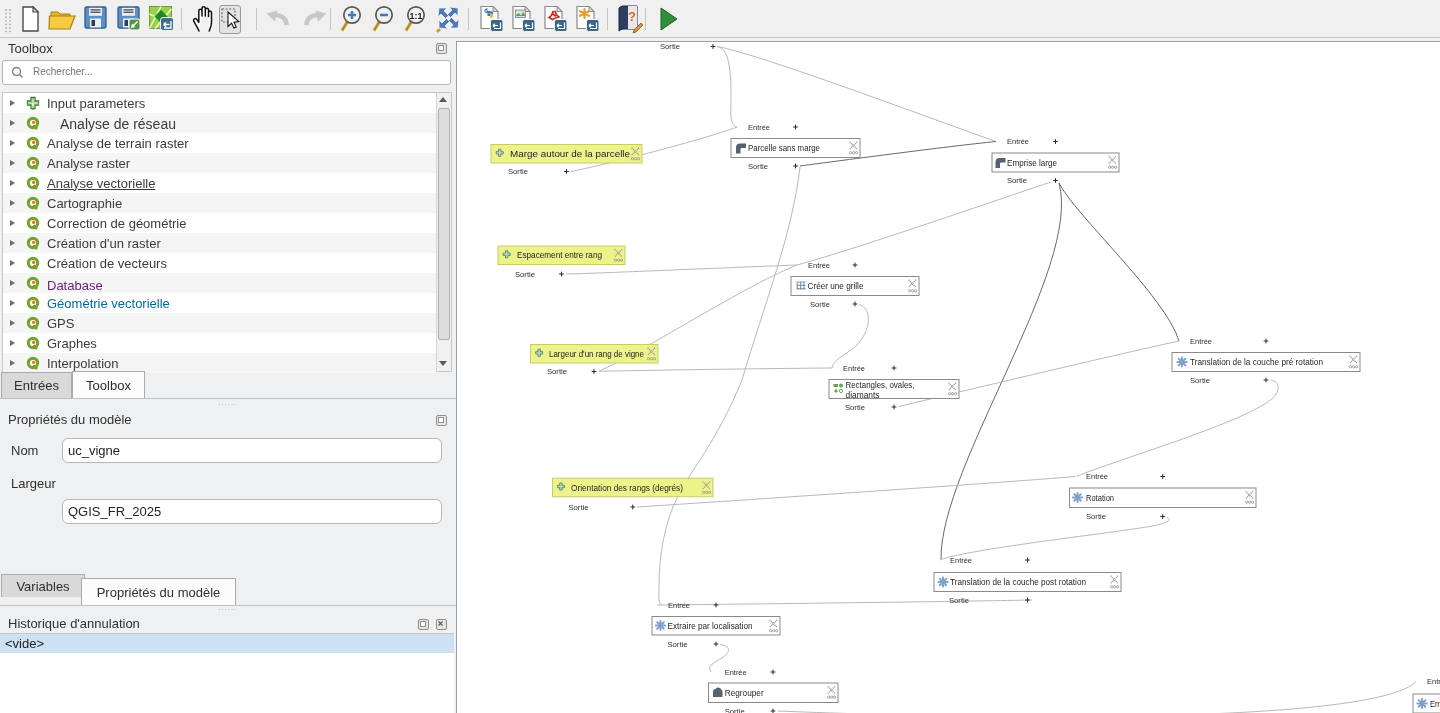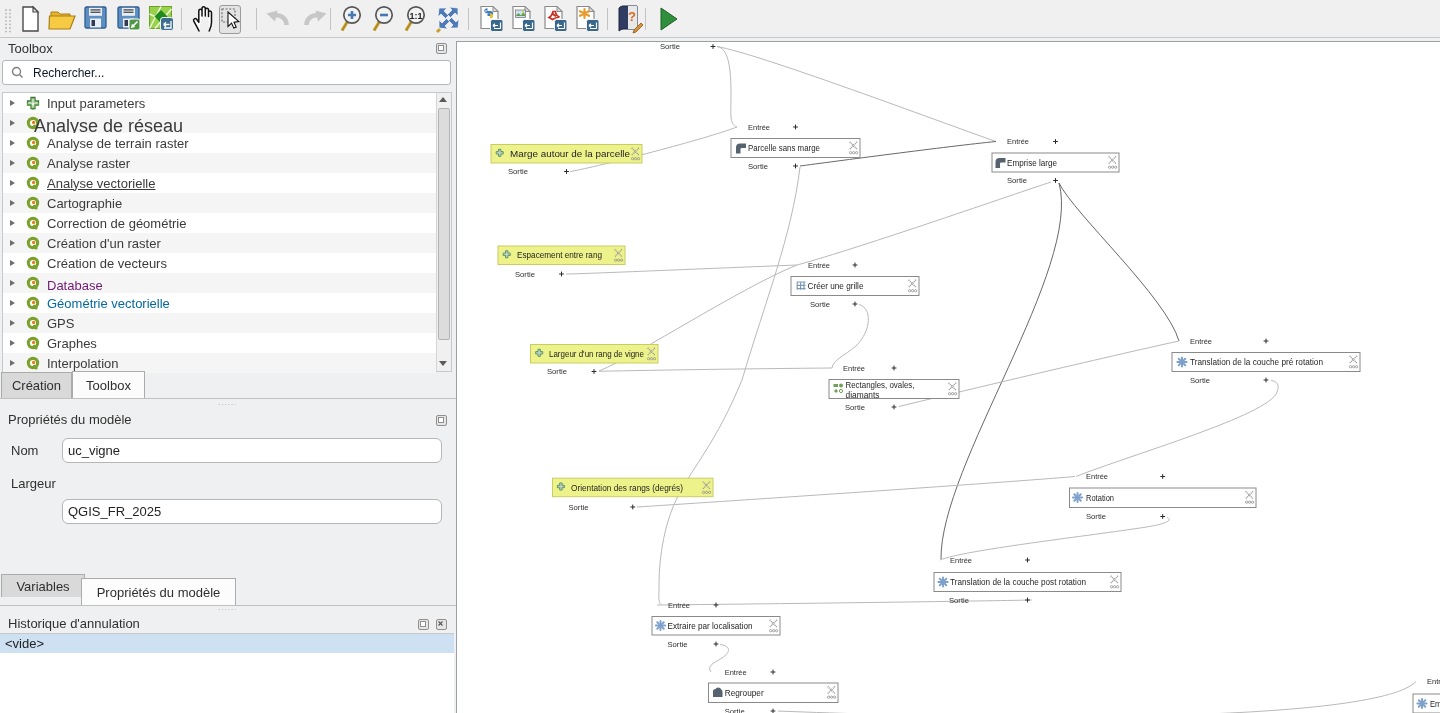--- a/index.html
+++ b/index.html
@@ -159,38 +159,38 @@
   </svg>
 <div class="abs" style="left:0;top:38px;width:456px;height:675px;background:#eff0f1;"></div>
 <div class="abs txt" style="left:8px;top:41px;">Toolbox</div>
 <div class="abs" style="left:436px;top:43px;width:9px;height:9px;border:1px solid #8f8f8f;border-radius:2px;background:#e6e6e6"></div>
 <div class="abs" style="left:438px;top:45px;width:4px;height:4px;border:1px solid #8f8f8f;background:#fff"></div>
 <div class="input" style="left:2px;top:60px;width:449px;height:25px;border-radius:3px;"></div>
 <svg class="abs" style="left:11px;top:66px" width="13" height="13">
     <circle cx="5.5" cy="5.5" r="4" fill="none" stroke="#7f7f7f" stroke-width="1.4"></circle>
     <path d="M8.5 8.5 l3 3" stroke="#7f7f7f" stroke-width="1.4"></path>
   </svg>
-<div class="abs" style="left:33px;top:66px;font-size:12px;color:#0f172a;">Rechercher...</div>
+<div class="abs" style="left:33px;top:66px;font-size:10px;color:#737373;">Rechercher...</div>
 <div class="abs" style="left:2px;top:92px;width:450px;height:280px;background:#fff;border:1px solid #c8c8c8;box-sizing:border-box;overflow:hidden;"></div>
 <div class="abs" style="left:3px;top:93px;width:433px;height:20px;background:#ffffff;"></div>
 <div class="abs" style="left:10px;top:100px;width:0;height:0;border-left:5px solid #6e6e6e;border-top:3.5px solid transparent;border-bottom:3.5px solid transparent;"></div>
 <svg class="abs" style="left:26px;top:96px" width="14" height="14" viewBox="0 0 14 14">
     <path d="M5 1.5 h4 v3.5 h3.5 v4 h-3.5 v3.5 h-4 v-3.5 h-3.5 v-4 h3.5 z" fill="#eef6e8" stroke="#3d7a35" stroke-width="1.3"></path>
     <path d="M6 2.5 h2 v4.5 h4.5 v2 h-4.5 v4.5 h-2 v-4.5 h-4.5 v-2 h4.5 z" fill="none" stroke="#6fae5a" stroke-width="0.7"></path>
   </svg>
 <div class="abs" style="left:47px;top:95.5px;font-size:13px;color:#3b3b3b;">Input parameters</div>
 <div class="abs" style="left:3px;top:113px;width:433px;height:20px;background:#f5f5f5;"></div>
 <div class="abs" style="left:10px;top:120px;width:0;height:0;border-left:5px solid #6e6e6e;border-top:3.5px solid transparent;border-bottom:3.5px solid transparent;"></div>
 <svg class="abs" style="left:26px;top:116px" width="14" height="14" viewBox="0 0 14 14">
     <circle cx="7" cy="7" r="6.2" fill="#78a22b"></circle>
     <circle cx="7" cy="7" r="3.1" fill="#fff"></circle>
     <circle cx="7.6" cy="6.4" r="1.6" fill="#e87810"></circle>
     <rect x="8.2" y="8.2" width="5.5" height="3" rx="1.2" fill="#78a22b" transform="rotate(45 8.2 8.2)"></rect>
   </svg>
-<div class="abs" style="left:34px;top:115.5px;font-size:18px;color:#3b3b3b;">Analyse de réseau</div>
+<div class="abs" style="left:60px;top:115.5px;font-size:14px;color:#3b3b3b;">Analyse de réseau</div>
 <div class="abs" style="left:3px;top:133px;width:433px;height:20px;background:#ffffff;"></div>
 <div class="abs" style="left:10px;top:140px;width:0;height:0;border-left:5px solid #6e6e6e;border-top:3.5px solid transparent;border-bottom:3.5px solid transparent;"></div>
 <svg class="abs" style="left:26px;top:136px" width="14" height="14" viewBox="0 0 14 14">
     <circle cx="7" cy="7" r="6.2" fill="#78a22b"></circle>
     <circle cx="7" cy="7" r="3.1" fill="#fff"></circle>
     <circle cx="7.6" cy="6.4" r="1.6" fill="#e87810"></circle>
     <rect x="8.2" y="8.2" width="5.5" height="3" rx="1.2" fill="#78a22b" transform="rotate(45 8.2 8.2)"></rect>
   </svg>
 <div class="abs" style="left:47px;top:135.5px;font-size:13px;color:#3b3b3b;">Analyse de terrain raster</div>
 <div class="abs" style="left:3px;top:153px;width:433px;height:20px;background:#f5f5f5;"></div>
@@ -289,21 +289,21 @@
     <circle cx="7" cy="7" r="6.2" fill="#78a22b"></circle>
     <circle cx="7" cy="7" r="3.1" fill="#fff"></circle>
     <circle cx="7.6" cy="6.4" r="1.6" fill="#e87810"></circle>
     <rect x="8.2" y="8.2" width="5.5" height="3" rx="1.2" fill="#78a22b" transform="rotate(45 8.2 8.2)"></rect>
   </svg>
 <div class="abs" style="left:47px;top:355.5px;font-size:13px;color:#3b3b3b;">Interpolation</div>
 <div class="abs" style="left:436px;top:93px;width:15px;height:278px;background:#f0f0f0;border-left:1px solid #d5d5d5;box-sizing:border-box;"></div>
 <div class="abs" style="left:439px;top:97px;width:0;height:0;border-bottom:5px solid #5a5a5a;border-left:4.5px solid transparent;border-right:4.5px solid transparent;"></div>
 <div class="abs" style="left:439px;top:361px;width:0;height:0;border-top:5px solid #5a5a5a;border-left:4.5px solid transparent;border-right:4.5px solid transparent;"></div>
 <div class="abs" style="left:437.5px;top:108px;width:12px;height:232px;background:#dcdcdc;border:1px solid #b3b3b3;border-radius:2px;box-sizing:border-box;"></div>
-<div class="tab tab-inactive" style="left:1px;top:372px;width:71px;height:26px;line-height:26px;">Création</div>
+<div class="tab tab-inactive" style="left:1px;top:372px;width:71px;height:26px;line-height:26px;">Entrées</div>
 <div class="tab tab-active" style="left:72px;top:371px;width:73px;height:27px;line-height:27px;">Toolbox</div>
 <div class="abs" style="left:0px;top:398px;width:456px;height:1px;background:#c0c0c0;"></div>
 <div class="dots" style="left:218px;top:398px;">......</div>
 <div class="abs txt" style="left:8px;top:412px;">Propriétés du modèle</div>
 <div class="abs" style="left:436px;top:415px;width:9px;height:9px;border:1px solid #8f8f8f;border-radius:2px;background:#e6e6e6"></div>
 <div class="abs" style="left:438px;top:417px;width:4px;height:4px;border:1px solid #8f8f8f;background:#fff"></div>
 <div class="abs txt" style="left:11px;top:443px;">Nom</div>
 <div class="input" style="left:62px;top:438px;width:380px;height:25px;line-height:23px;padding-left:5px;">uc_vigne</div>
 <div class="abs txt" style="left:11px;top:476px;">Largeur</div>
 <div class="input" style="left:62px;top:471px;width:380px;height:25px;line-height:23px;padding-left:5px;margin-top:28px;">QGIS_FR_2025</div>

